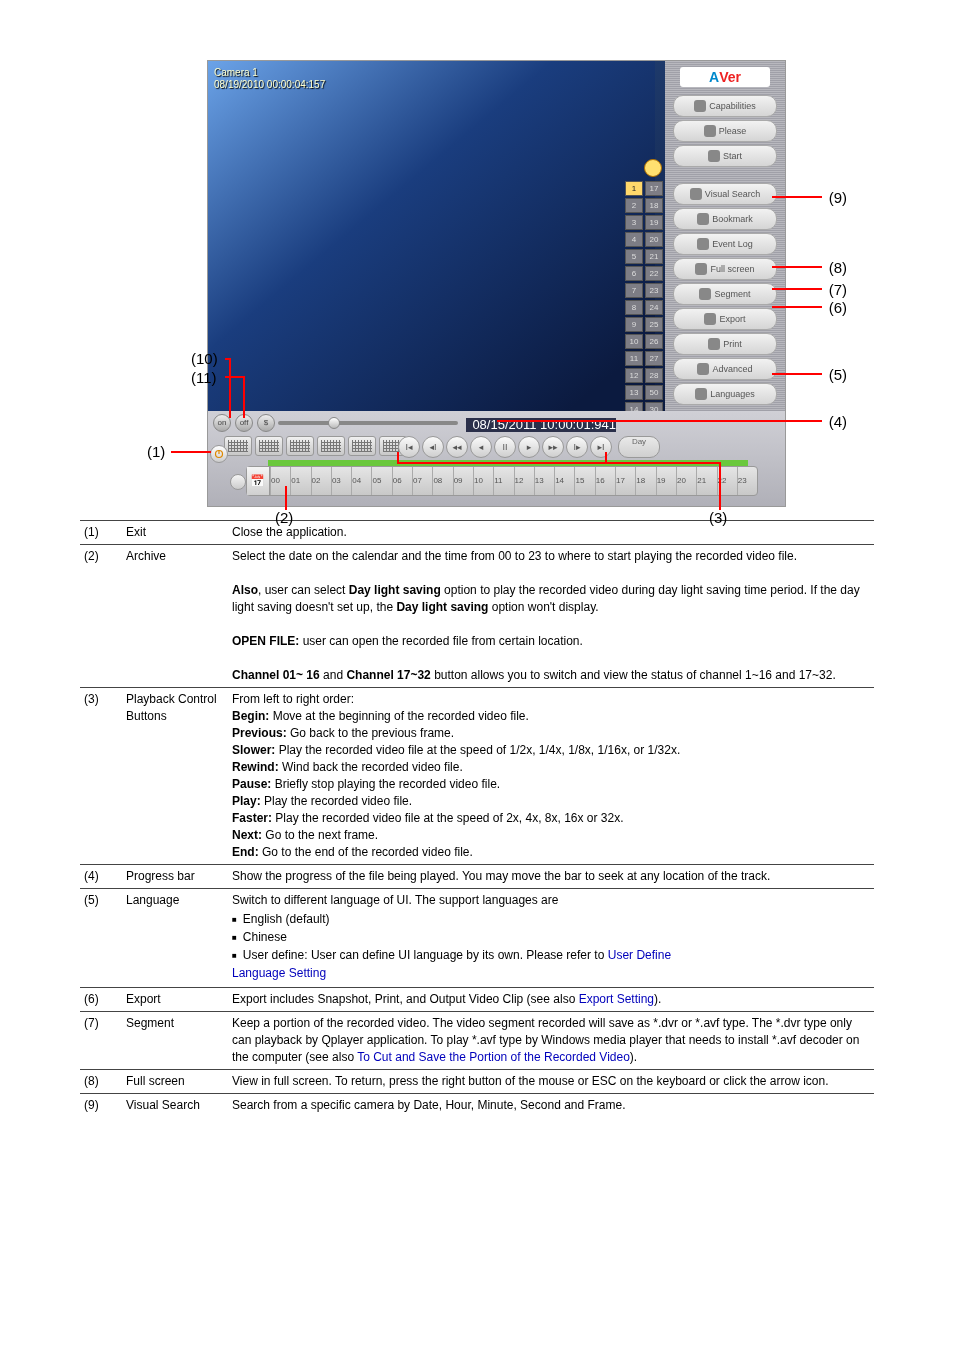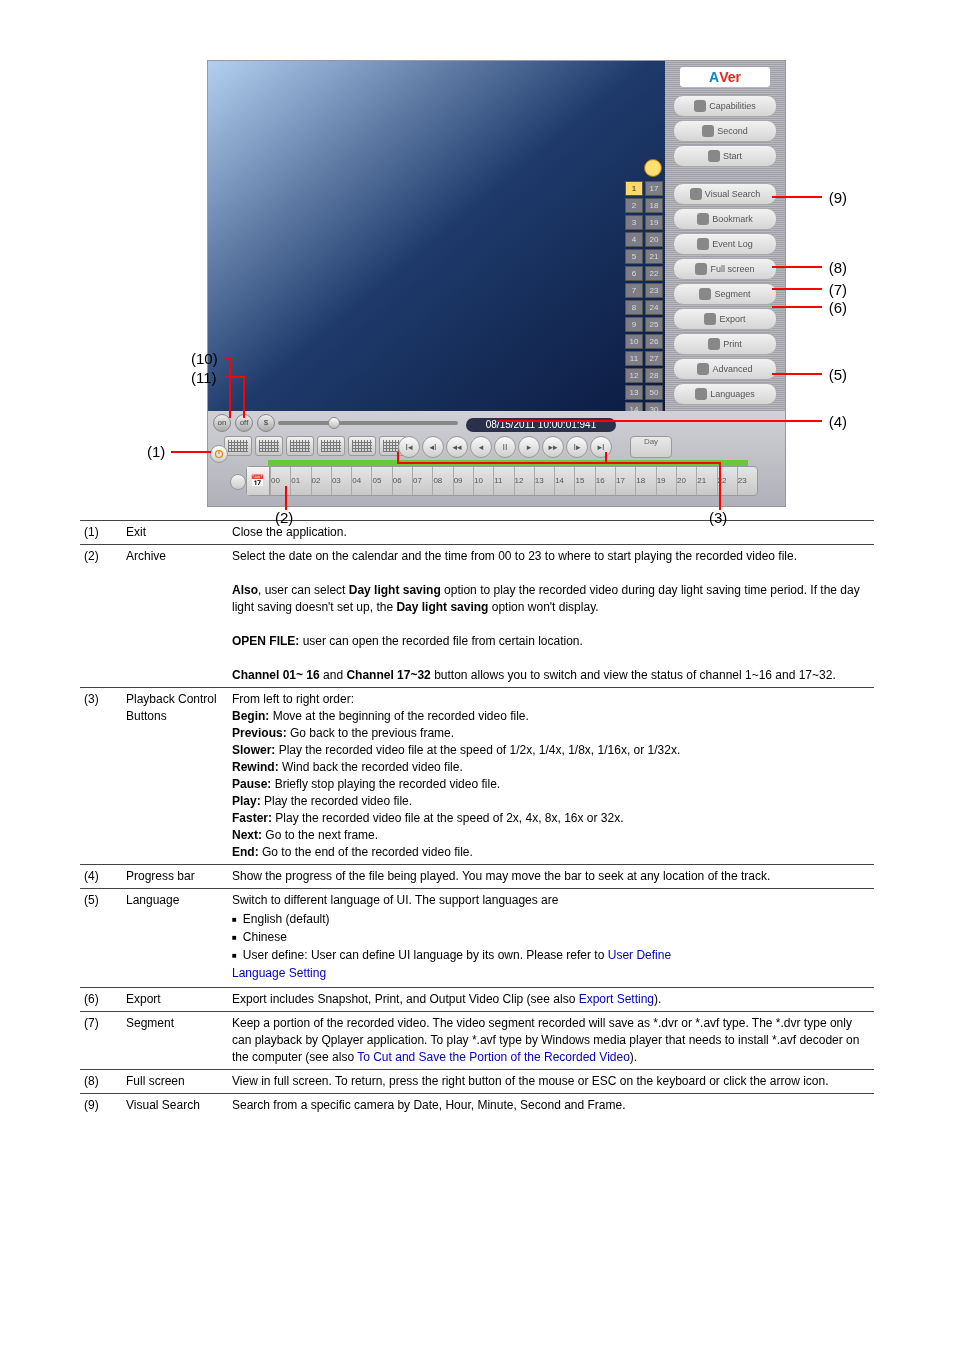--- a/index.html
+++ b/index.html
@@ -15,27 +15,27 @@
 .sidebtn .ico{width:12px;height:12px;margin-right:3px;background:#888;border-radius:3px;display:inline-block}
 .chgrid{position:absolute;right:122px;top:120px;width:38px;display:grid;grid-template-columns:1fr 1fr;gap:2px}
 .chcell{width:16px;height:13px;background:#7d7d85;border:1px solid #555;font-size:8px;color:#ddd;text-align:center;line-height:13px}
 .chcell.on{background:#ffd86b;color:#222}
 .alarmico{position:absolute;right:123px;top:98px;width:16px;height:16px;background:#ffe070;border-radius:50%;border:1px solid #b07000}
 .bottombar{position:absolute;left:0;bottom:0;width:577px;height:95px;background:linear-gradient(#d0d0d6,#b0b0b8)}
 .modeicons{position:absolute;left:5px;top:3px;display:flex;gap:4px}
 .mcirc{width:16px;height:16px;border-radius:50%;background:linear-gradient(#eee,#aaa);border:1px solid #888;font-size:8px;text-align:center;line-height:16px;color:#444}
 .slider-track{position:absolute;left:70px;top:10px;width:180px;height:4px;background:#888;border-radius:2px}
 .slider-knob{position:absolute;left:120px;top:6px;width:10px;height:10px;border-radius:50%;background:linear-gradient(#fff,#bbb);border:1px solid #888}
-.datetime-disp{position:absolute;left:258px;top:7px;width:150px;height:14px;background:#2a2f4a;color:#fff;font-size:10px;text-align:center;line-height:14px;border-radius:7px}
+.datetime-disp{position:absolute;left:258px;top:7px;width:150px;height:14px;background:#2a2f4a;color:#fff;font-size:13px;text-align:right;line-height:14px;border-radius:0}
 .splitbtns{position:absolute;left:16px;top:25px;display:flex;gap:3px}
 .splitb{width:26px;height:18px;background:linear-gradient(#f0f0f0,#c8c8c8);border:1px solid #999;border-radius:3px;position:relative}
 .splitb::after{content:"";position:absolute;inset:3px;background:repeating-linear-gradient(0deg,#777 0 1px,transparent 1px 3px),repeating-linear-gradient(90deg,#777 0 1px,transparent 1px 3px)}
 .pbctrls{position:absolute;left:190px;top:25px;display:flex;gap:2px;align-items:center}
 .pcirc{width:20px;height:20px;border-radius:50%;background:linear-gradient(#fafafa,#cfcfcf);border:1px solid #999;display:flex;align-items:center;justify-content:center;font-size:9px;color:#555}
-.daypill{width:40px;height:20px;background:linear-gradient(#e9e9e9,#cfcfcf);border:1px solid #999;border-radius:4px;margin-left:16px;font-size:8px;text-align:center;line-height:10px;color:#666}
+.daypill{width:40px;height:20px;background:linear-gradient(#e9e9e9,#cfcfcf);border:1px solid #999;border-radius:10px;margin-left:4px;font-size:8px;text-align:center;line-height:10px;color:#666}
 .pwico{position:absolute;left:2px;top:34px;width:16px;height:16px;border-radius:50%;background:linear-gradient(#fff,#ccc);border:1px solid #999;display:flex;align-items:center;justify-content:center}
 .pwico svg{width:10px;height:10px}
 .timeline{position:absolute;left:38px;bottom:10px;width:510px;height:28px;background:linear-gradient(#e5e5e5,#c8c8c8);border:1px solid #999;border-radius:4px;display:flex}
 .timeline .dateico{width:22px;height:28px;background:linear-gradient(#f5f5f5,#d0d0d0);border-right:1px solid #999;display:flex;align-items:center;justify-content:center}
 .timeline .hrs{flex:1;display:flex}
 .timeline .hr{flex:1;border-left:1px solid #aaa;font-size:8px;text-align:left;line-height:28px;color:#555}
 .greenbar{position:absolute;left:60px;bottom:40px;width:480px;height:6px;background:#6ac83c}
 .arrowh{position:absolute;left:22px;bottom:16px;width:14px;height:14px;border-radius:50%;background:linear-gradient(#f5f5f5,#ccc);border:1px solid #999}
 
 .callout{position:absolute;font-size:15px;color:#000;white-space:nowrap}
@@ -53,20 +53,26 @@
 .bullets li::before{content:"■";font-size:8px;margin-right:6px;position:relative;top:-1px}
 a.link{color:#00b;}
 .pnum{text-align:center;margin-top:24px;font-size:12px}
 </style>
 </head>
 <body>
 <div class="page">
 
 <div class="imgwrap">
   <div class="screenshot">
+    <div class="vidarea">
+      <div class="overlay-text">
+        <span>Camera 1</span><br>
+        <span>08/19/2010 00:00:04:157</span>
+      </div>
+    </div>
     <div class="alarmico"></div>
     <div class="chgrid">
       <div class="chcell on">1</div>
           <div class="chcell">17</div>
       <div class="chcell">2</div>
           <div class="chcell">18</div>
       <div class="chcell">3</div>
           <div class="chcell">19</div>
       <div class="chcell">4</div>
           <div class="chcell">20</div>
@@ -99,21 +105,21 @@
       <div class="logo">
             <span class="a">A</span>
             <span class="ver"><span>V</span><span style="color:#e22">er</span></span>
           </div>
       <div class="sidebtn">
             <span class="ico"></span>
             <span>Capabilities</span>
           </div>
       <div class="sidebtn">
             <span class="ico"></span>
-            <span>Second</span>
+            <span>Please</span>
           </div>
       <div class="sidebtn">
             <span class="ico"></span>
             <span>Start</span>
           </div>
       <div style="height:10px"></div>
       <div class="sidebtn">
             <span class="ico"></span>
             <span>Visual Search</span>
           </div>

